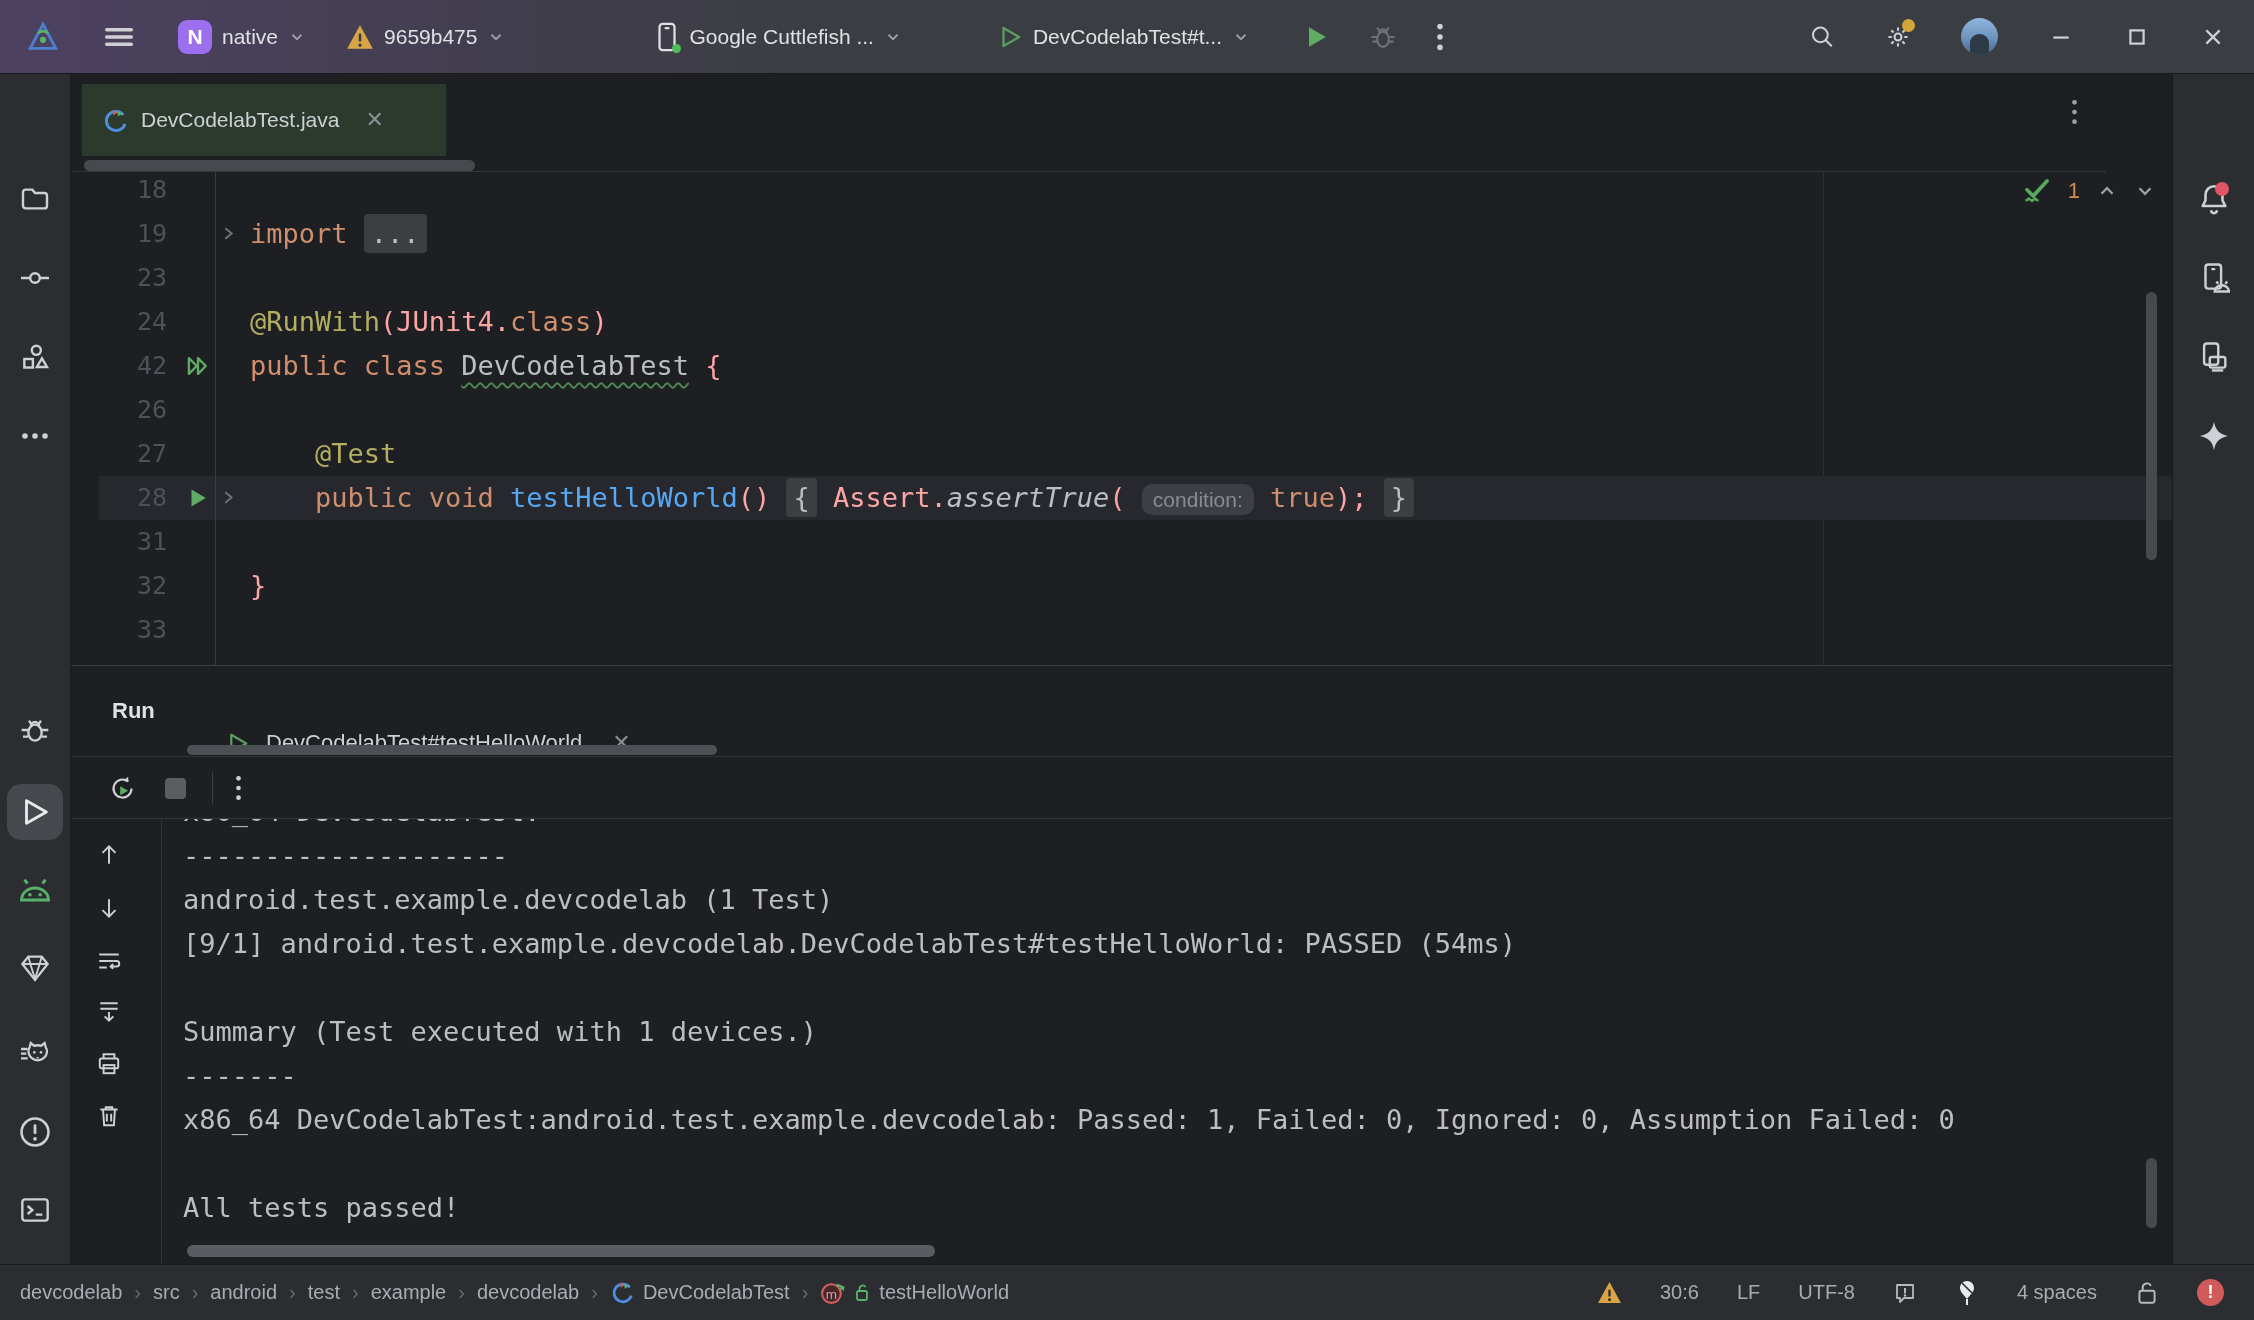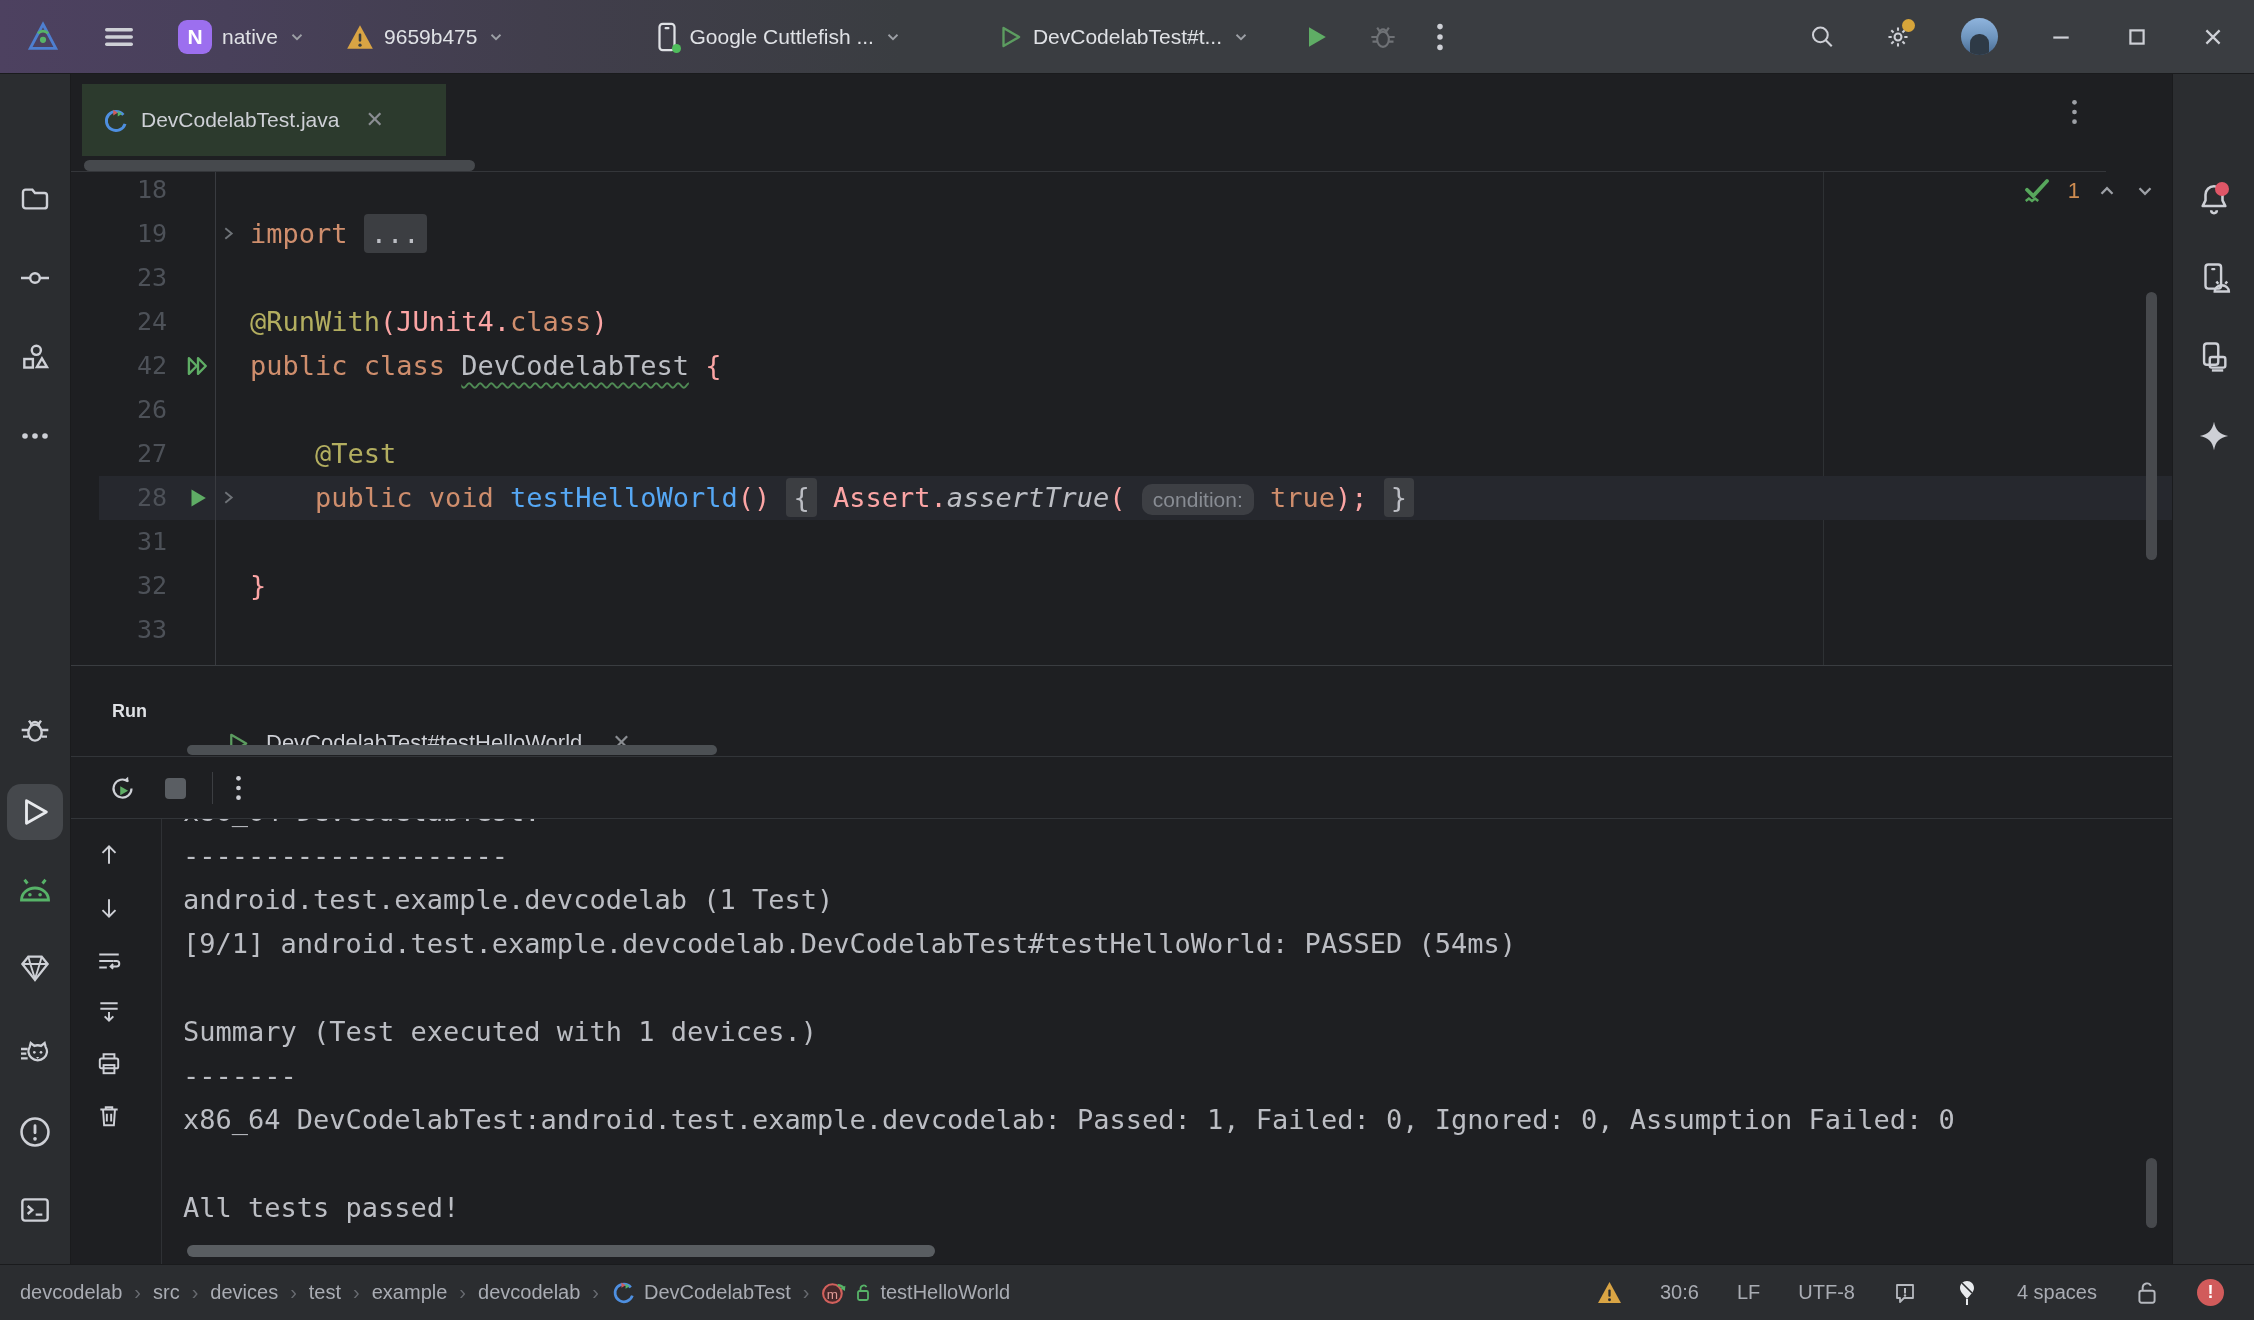--- a/index.html
+++ b/index.html
@@ -62,21 +62,21 @@
   .tok-hint { background:#3d3f44; border-radius:10px; padding:4px 11px; color:#888c93;
     font-family:"Liberation Sans",sans-serif; font-size:21px; }
   #inspect-widget { position:absolute; right:16px; top:4px; height:30px; display:flex; align-items:center; gap:16px; }
   #inspect-count { color:#ce8c51; font-size:22px; }
   #editor-vscroll { position:absolute; left:2075px; top:120px; width:11px; height:268px; background:#47494d; border-radius:6px; }
 
   
   #runpanel { position:absolute; left:71px; top:665px; width:2101px; height:599px; background:#1e1f22; border-top:1px solid #3a3d41; }
   #run-header { position:absolute; left:0; top:0; width:100%; height:91px; border-bottom:1px solid #323539; }
   #run-title { position:absolute; left:41px; top:0; height:90px; display:flex; align-items:center;
-    color:#dfe1e5; font-size:18px; font-weight:bold; }
+    color:#dfe1e5; font-size:22px; font-weight:bold; }
   #run-tab { position:absolute; left:116px; top:0; width:530px; height:90px; display:flex; align-items:flex-end;
     padding-left:38px; gap:16px; color:#ced0d6; font-size:22px; }
   #run-tab-underline { position:absolute; left:116px; top:79px; width:530px; height:10px; border-radius:5px; background:#4c5054; }
   #run-toolbar { position:absolute; left:0; top:91px; width:100%; height:62px; border-bottom:1px solid #323539; }
   .rt-ic { position:absolute; top:18px; }
   #rt-sep { position:absolute; left:141px; top:15px; width:1px; height:32px; background:#3c3e42; }
   #console-leftcol { position:absolute; left:0; top:153px; width:91px; height:446px; border-right:1px solid #2f3135; }
   .cl-ic { position:absolute; left:25px; }
   #console-text { position:absolute; left:112px; top:153px; width:1900px; height:446px; overflow:hidden; }
   .con-row { height:44px; line-height:44px; font-family:"DejaVu Sans Mono", monospace; font-size:27px;
@@ -534,21 +534,21 @@
   <div id="breadcrumbs">
       <span class="crumb">
         <span>devcodelab</span>
       </span>
       <span class="crumb-sep">›</span>
       <span class="crumb">
         <span>src</span>
       </span>
       <span class="crumb-sep">›</span>
       <span class="crumb">
-        <span>devices</span>
+        <span>android</span>
       </span>
       <span class="crumb-sep">›</span>
       <span class="crumb">
         <span>test</span>
       </span>
       <span class="crumb-sep">›</span>
       <span class="crumb">
         <span>example</span>
       </span>
       <span class="crumb-sep">›</span>

